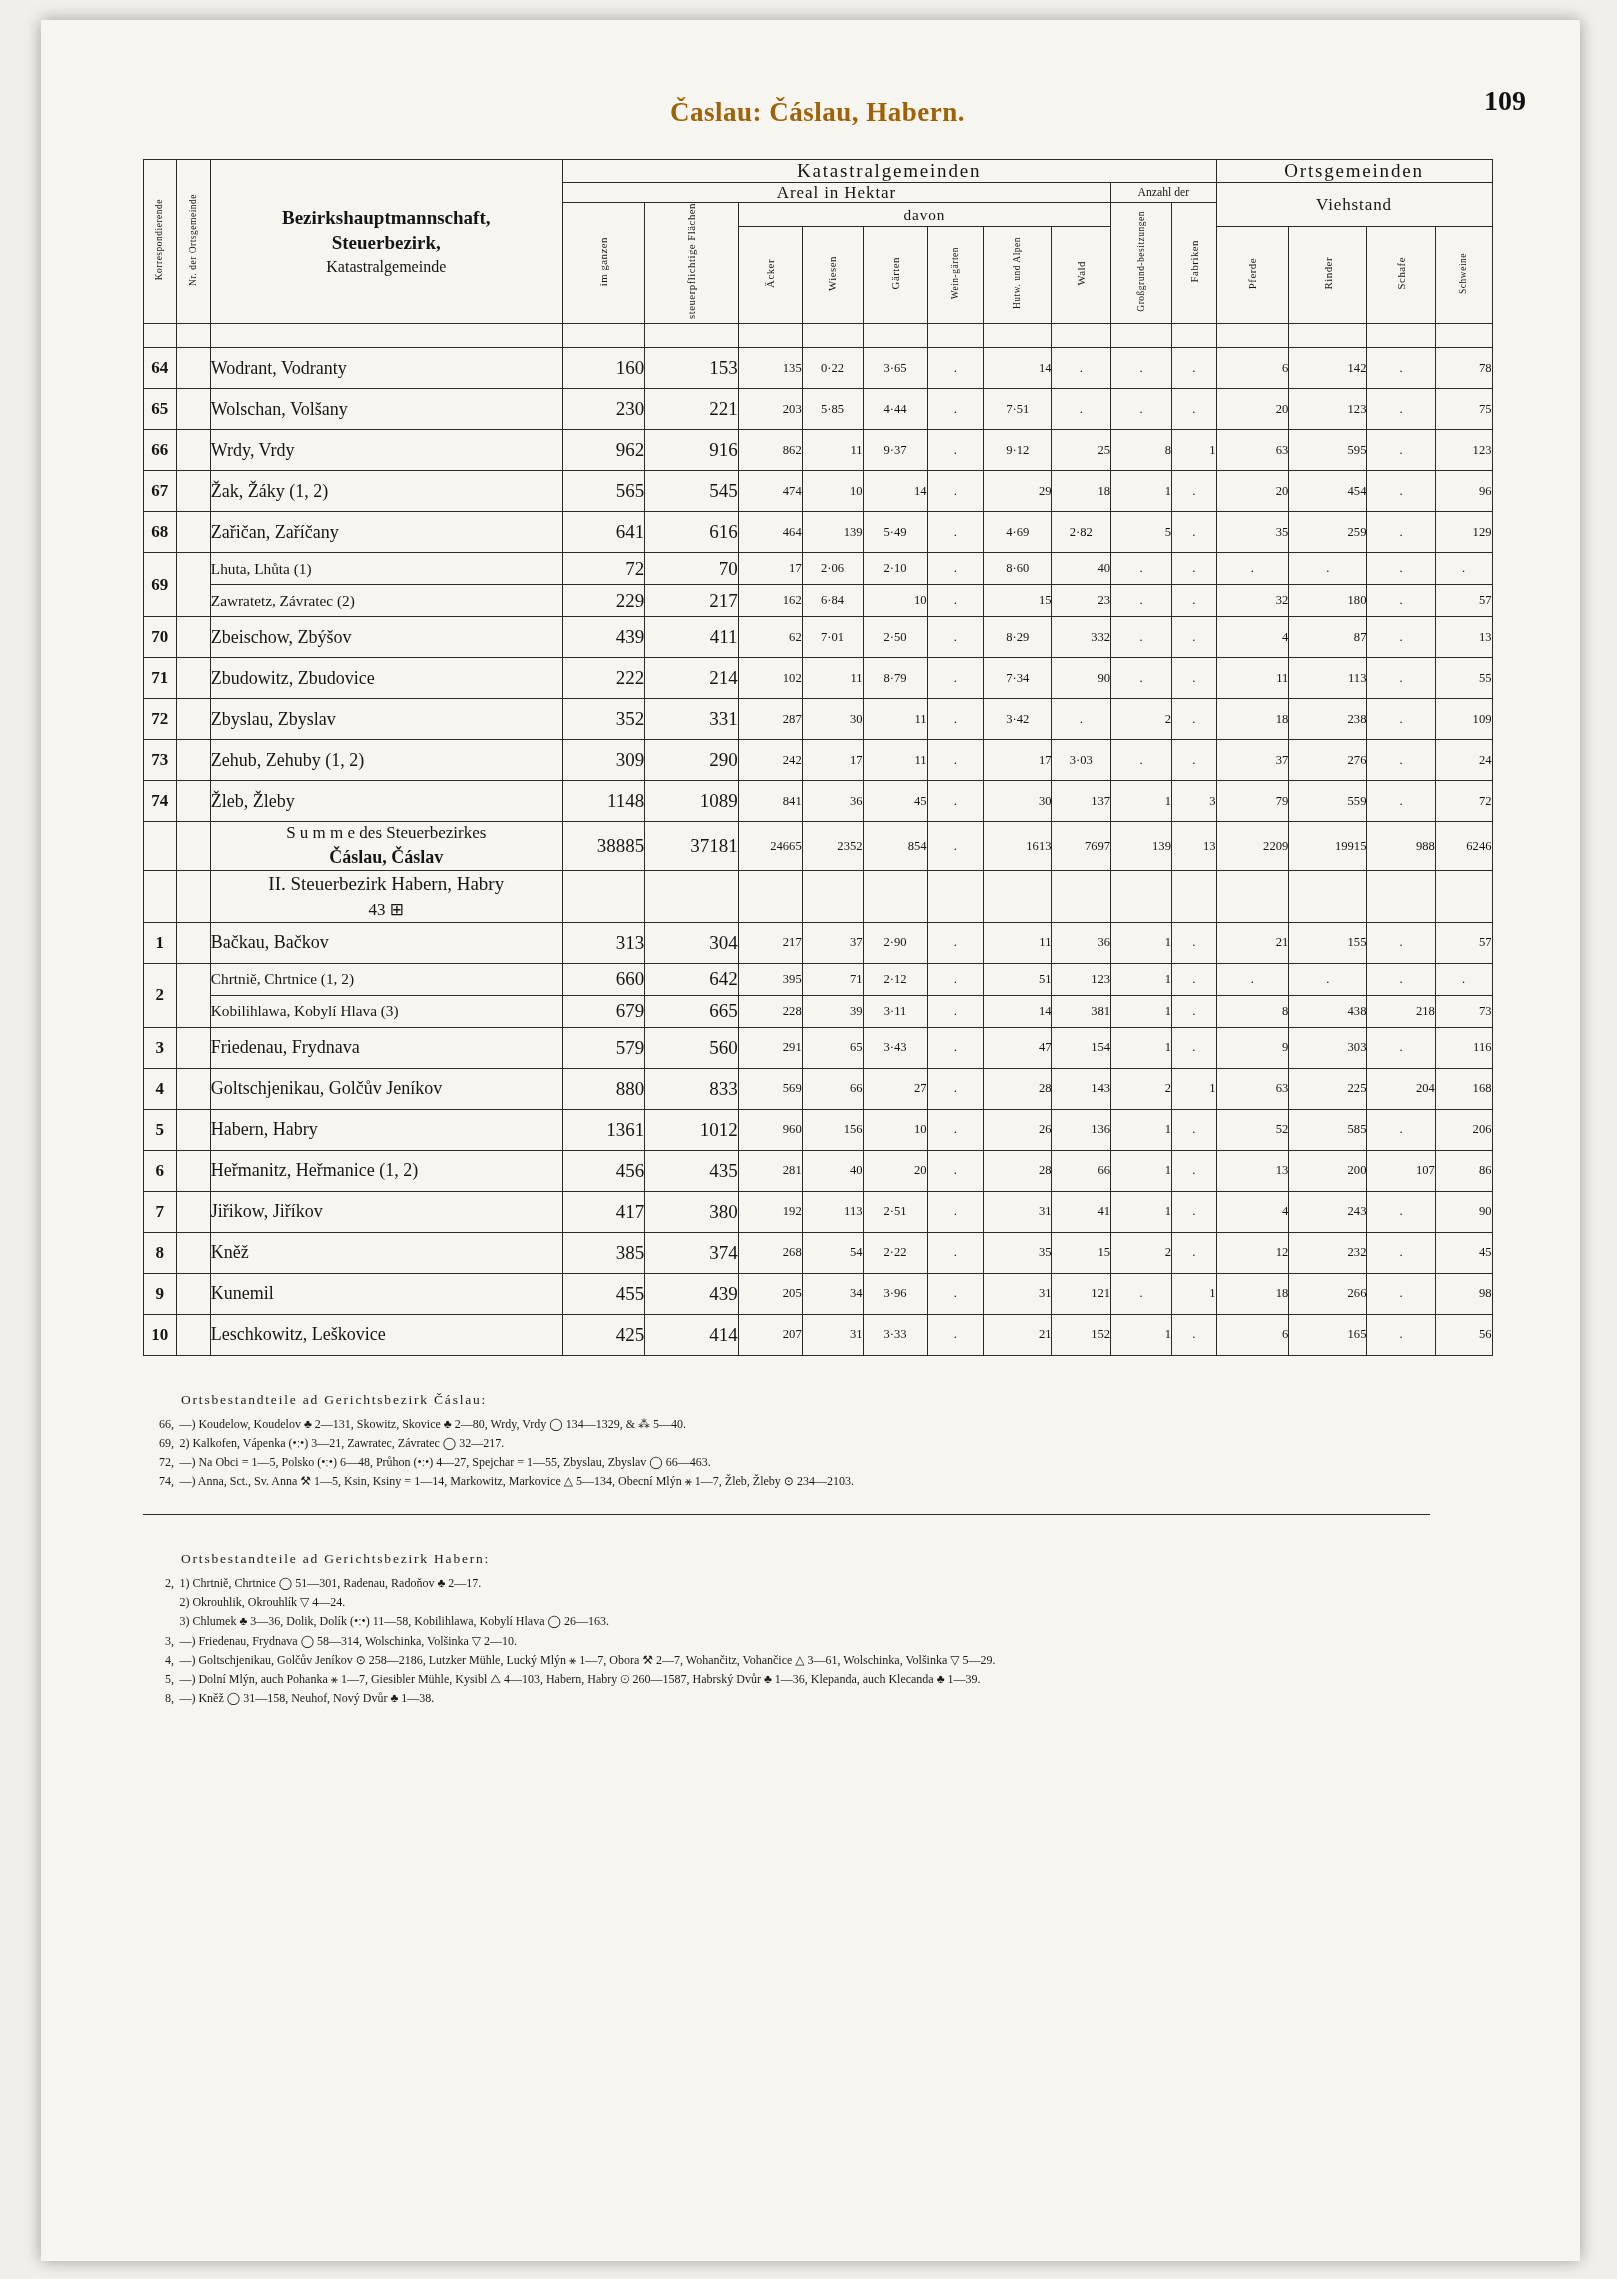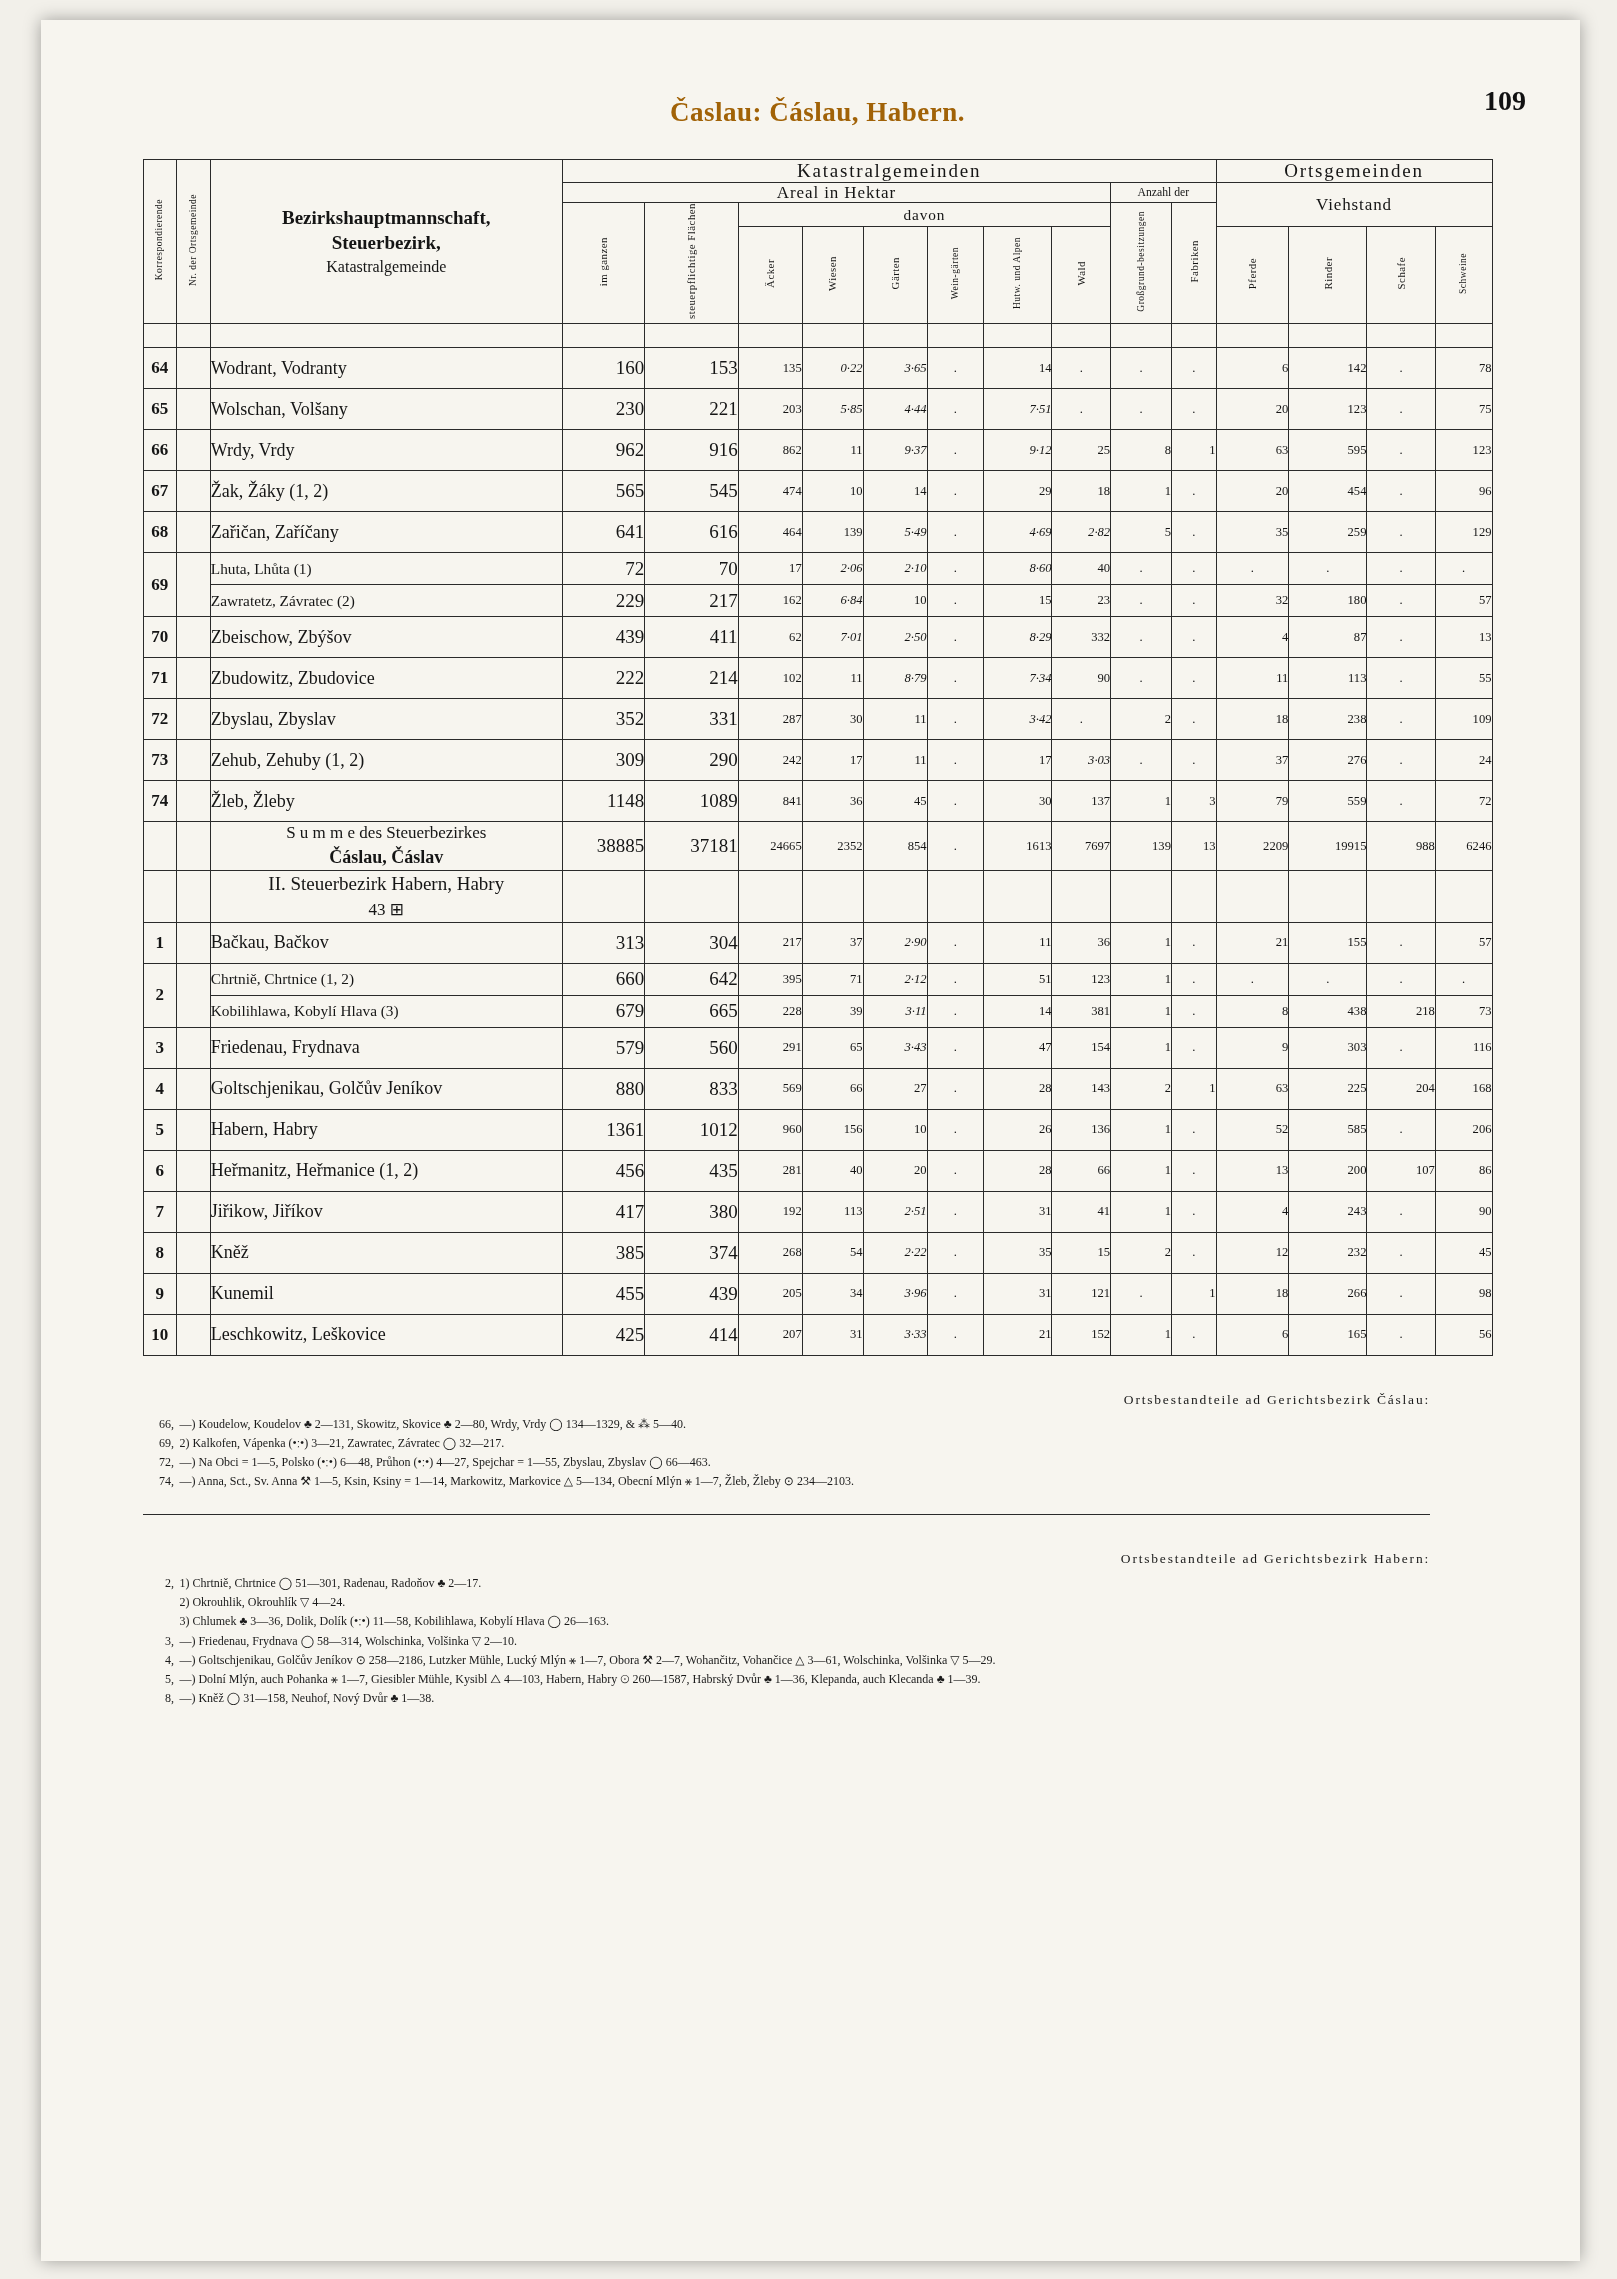--- a/index.html
+++ b/index.html
@@ -43,33 +43,33 @@
     writing-mode:vertical-rl;transform:rotate(180deg);
     white-space:nowrap;font-size:12.6px;letter-spacing:0.5px;margin:0 auto;
   }
   .vert.sm{font-size:10.8px;}
   .vert.xs{font-size:9.5px;}
   .nr{text-align:center;font-size:17px;font-weight:bold;padding:5.4px 1.8px;}
   .name{font-size:18px;padding:5.4px 9px;white-space:nowrap;}
   .name.small{font-size:15.3px;}
   .numbig{text-align:right;font-size:19px;padding:5.4px 8px 5.4px 3.6px;}
   .numsm{text-align:right;font-size:12.6px;padding:6.3px 6.3px 4.5px 2.7px;}
-  .numsm.it{font-style:italic;}
+  .numsm.it{text-align:center;}
   .ctr{text-align:center;}
   .rowline td{height:40px;}
   .sub td{height:31px;}
   .summe{font-size:17px;text-align:center;line-height:1.35;padding:12.6px 3.6px 10.8px 3.6px;font-weight:normal;}
   .summe b{font-size:18px;}
   .section{font-size:18px;text-align:center;line-height:1.4;padding:16px 3.6px 12.6px 3.6px;margin-left:24px;}
   .blankrow td{height:23.4px;border-left-color:#2a2a2a;}
   .notes{
     margin:36px 0 0 52px;width:1287px;color:#1a1a1a;
   }
   .notes h4{
-    font-size:13.5px;font-weight:normal;letter-spacing:1.8px;margin:10px 0 8px 38px;text-align:right;
+    font-size:13.5px;font-weight:normal;letter-spacing:1.8px;margin:10px 0 8px 38px;
   }
   .notes p{
     margin:0 0 1.8px 0;font-size:12px;line-height:1.45;
   }
   .notes .idx{display:inline-block;width:31px;text-align:right;margin-right:5.4px;}
   .rule{border:0;border-top:0.9px solid #2a2a2a;margin:23.4px 0 20px 0;width:1287px;margin-left:52px;}
 </style>
 </head>
 <body>
 

